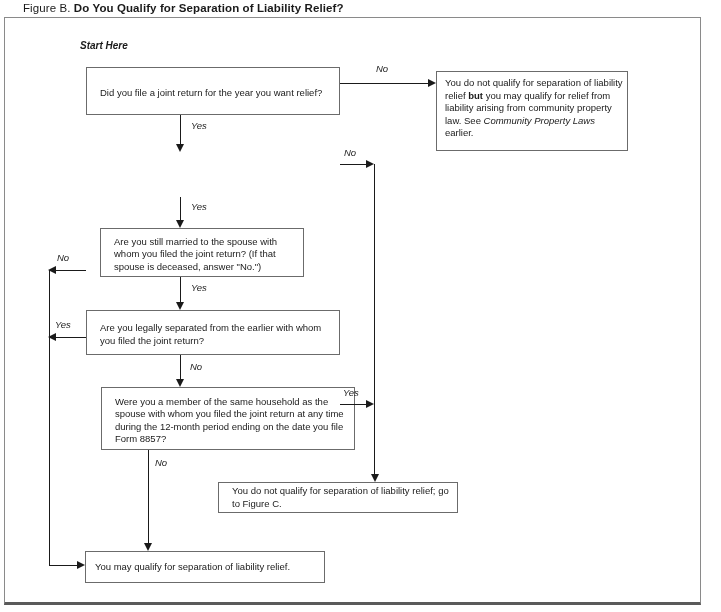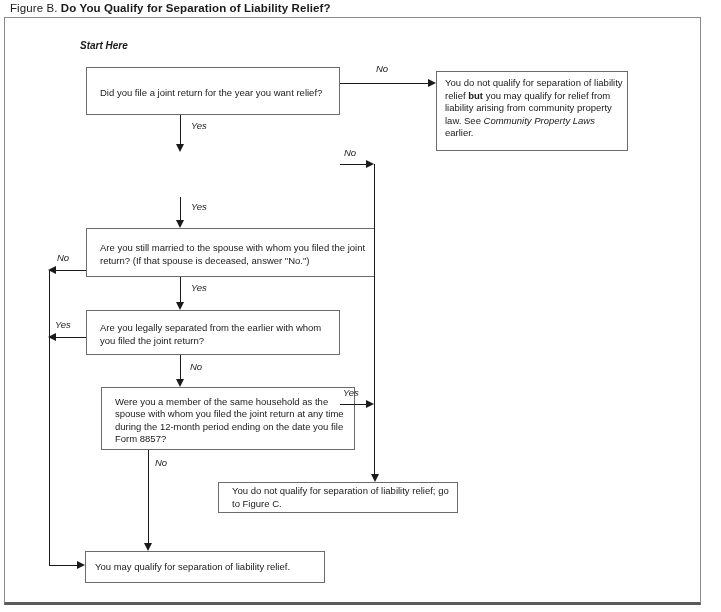--- a/index.html
+++ b/index.html
@@ -7,21 +7,21 @@
   body { font-family: "Liberation Sans", sans-serif; color: #111; }
   .canvas {
     position: relative;
     width: 721px;
     height: 612px;
     background: #fff;
     overflow: hidden;
   }
   .title {
     position: absolute;
-    left: 10px; top: 2px;
+    left: 23px; top: 2px;
     font-size: 11.5px;
     letter-spacing: 0.1px;
     white-space: nowrap;
     color: #1a1a1a;
   }
   .title .bold { font-weight: 700; }
   .frame {
     position: absolute;
     left: 4px; top: 17px;
     width: 697px; height: 588px;
@@ -43,21 +43,21 @@
     border: 1px solid #6b6b6b;
     display: flex;
     align-items: center;
     font-size: 9.5px;
     line-height: 12.5px;
     color: #1a1a1a;
   }
   .q { padding: 6px 6px 2px 13px; }
   #box1 { left: 86px; top: 67px;  width: 254px; height: 48px; }
   #box2 { left: 86px; top: 152px; width: 254px; height: 45px; }
-  #box3 { left: 86px; top: 228px; width: 289px; height: 49px; }
+  #box3 { left: 100px; top: 228px; width: 204px; height: 49px; }
   #box4 { left: 86px; top: 310px; width: 254px; height: 45px; }
   #box5 { left: 101px; top: 387px; width: 254px; height: 63px; }
   #boxA { left: 436px; top: 71px; width: 192px; height: 80px;
           align-items: flex-start; padding: 5px 4px 2px 8px; display: block; }
   #box6 { left: 218px; top: 482px; width: 240px; height: 31px; padding: 2px 8px 2px 13px; }
   #box7 { left: 85px;  top: 551px; width: 240px; height: 32px; padding: 2px 4px 2px 9px; }
   #boxA .bold { font-weight: 700; }
   #boxA .italic { font-style: italic; }
   .line {
     position: absolute;

